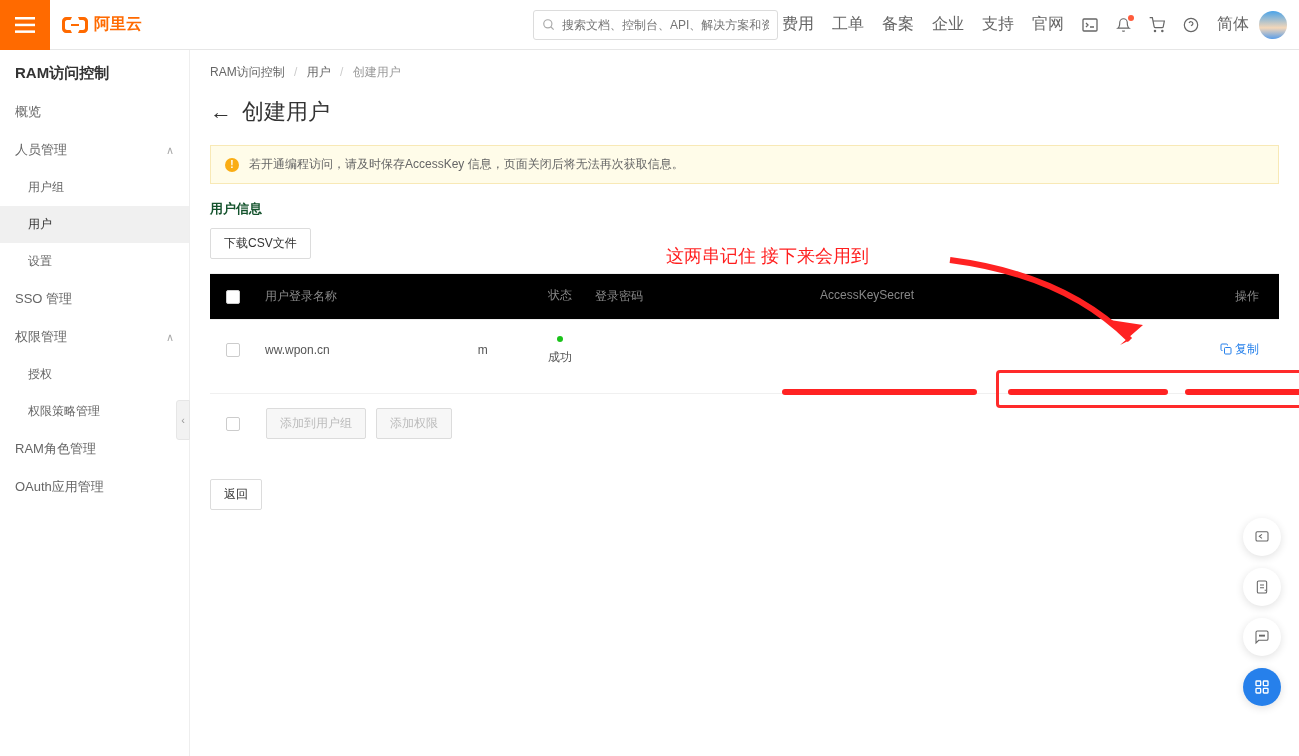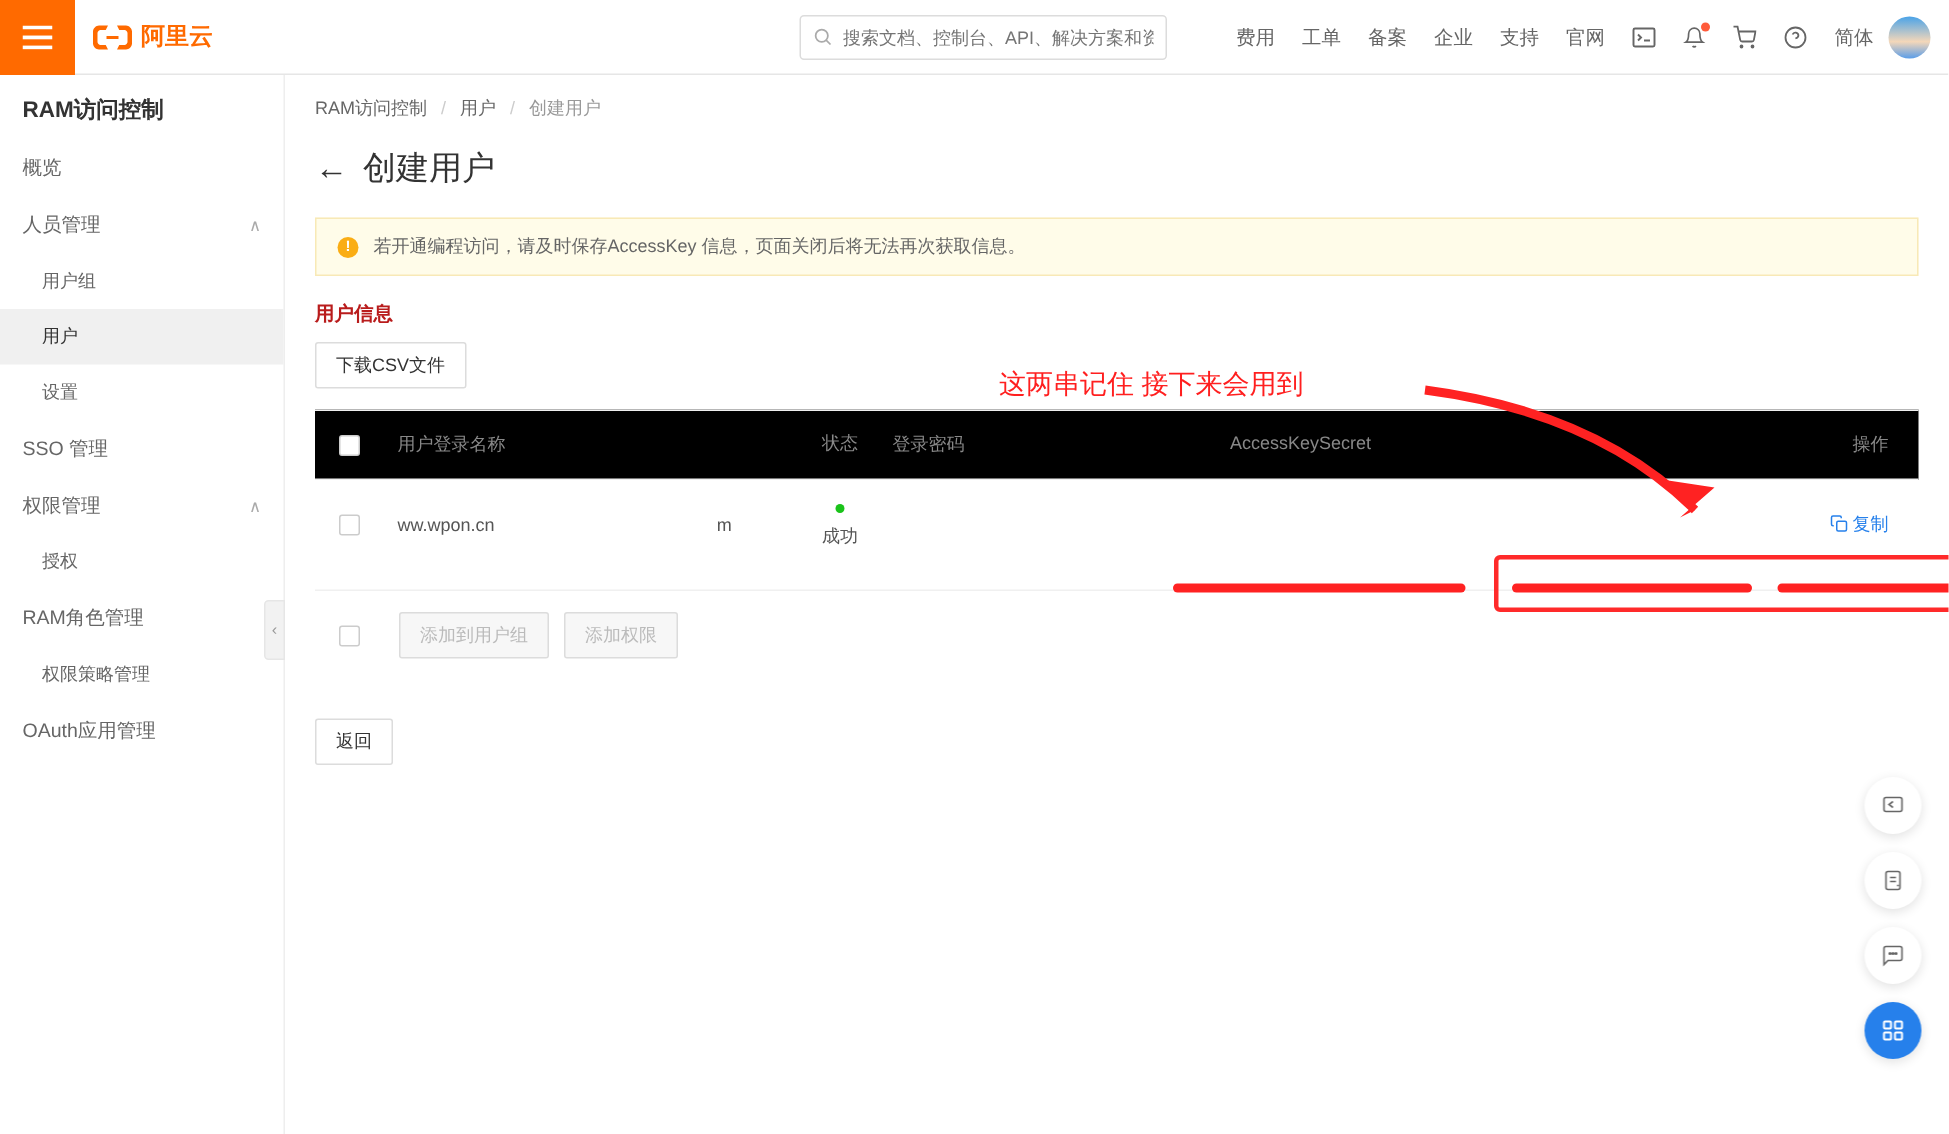--- a/index.html
+++ b/index.html
@@ -7,21 +7,21 @@
     
     
     .top-header { height: 50px; display: flex; align-items: center; border-bottom: 1px solid #e6e6e6; position: relative; }
     .hamburger-btn { width: 50px; height: 50px; background: #ff6a00; display: flex; align-items: center; justify-content: center; cursor: pointer; }
     .hamburger-btn svg { width: 20px; height: 16px; }
     .logo-wrap { display: flex; align-items: center; margin-left: 12px; color: #ff6a00; font-weight: bold; }
     .logo-wrap svg { margin-right: 6px; }
     .logo-text { font-size: 16px; font-weight: 600; }
     .search-box { position: absolute; left: 533px; width: 245px; height: 30px; border: 1px solid #dcdcdc; border-radius: 3px; display: flex; align-items: center; padding: 0 8px; color: #aaa; }
     .search-box input { flex: 1; border: none; outline: none; font-size: 12px; margin-left: 6px; color: #999; }
-    .top-nav { position: absolute; right: 50px; display: flex; align-items: center; gap: 18px; font-size: 13px; color: #666; }
+    .top-nav { position: absolute; right: 50px; display: flex; align-items: center; gap: 18px; font-size: 16px; color: #666; }
     .top-nav span { cursor: pointer; }
     .nav-icon { display: inline-flex; align-items: center; }
     .bell-wrap { position: relative; }
     .bell-dot { position: absolute; top: -2px; right: -3px; width: 6px; height: 6px; background: #ff5b3b; border-radius: 50%; }
     .avatar { width: 28px; height: 28px; border-radius: 50%; background: linear-gradient(180deg,#4aa3e8 0%,#f4d7b9 60%,#5a9de8 100%); position: absolute; right: 12px; }
     
     
     .sidebar { width: 190px; position: absolute; top: 50px; bottom: 0; left: 0; background: #fff; border-right: 1px solid #eee; }
     .sidebar-title { font-size: 15px; font-weight: 600; padding: 14px 15px 10px; color: #333; }
     .sidebar-item { display: flex; align-items: center; justify-content: space-between; padding: 10px 15px; font-size: 13px; color: #666; cursor: pointer; }
@@ -35,21 +35,21 @@
     .breadcrumb { font-size: 12px; color: #999; margin-bottom: 16px; }
     .breadcrumb a { color: #666; text-decoration: none; }
     .breadcrumb .sep { margin: 0 6px; color: #ccc; }
     .page-title-row { display: flex; align-items: center; margin-bottom: 18px; }
     .back-arrow { font-size: 22px; color: #333; margin-right: 10px; cursor: pointer; }
     .page-title { font-size: 22px; font-weight: 500; color: #333; }
     
     .alert-bar { background: #fffce9; border: 1px solid #f8e9b6; padding: 10px 14px; display: flex; align-items: center; font-size: 12px; color: #666; margin-bottom: 16px; }
     .alert-icon { width: 14px; height: 14px; background: #faad14; border-radius: 50%; display: inline-flex; align-items: center; justify-content: center; color: #fff; font-size: 10px; margin-right: 10px; font-weight: bold; }
     
-    .section-title { font-size: 13px; font-weight: 600; color: #b91c1c; margin-bottom: 10px; }
+    .section-title { font-size: 13px; font-weight: 600; color: #14532d; margin-bottom: 10px; }
     .btn { display: inline-block; padding: 6px 13px; border: 1px solid #dcdcdc; background: #fff; font-size: 12px; color: #333; cursor: pointer; border-radius: 2px; }
     .btn.disabled { color: #bbb; background: #f7f7f7; cursor: not-allowed; }
     
     .table { width: 100%; margin-top: 14px; }
     .table-head { display: flex; background: #000000; border-top: 1px solid #f0f0f0; border-bottom: 1px solid #f0f0f0; font-size: 12px; color: #888; }
     .th, .td { padding: 14px 10px; }
     .col-chk { width: 45px; display: flex; align-items: center; justify-content: center; }
     .col-name { width: 280px; }
     .col-status { width: 50px; text-align: center; line-height: 1.3; }
     .col-pwd { width: 225px; }
@@ -157,25 +157,25 @@
   <div class="sidebar-item">
       <span>SSO 管理</span>
     </div>
   <div class="sidebar-item">
       <span>权限管理</span>
       <span class="chev">∧</span>
     </div>
   <div class="sidebar-item sub">
       <span>授权</span>
     </div>
+  <div class="sidebar-item sub">
+      <span>权限策略管理</span>
+    </div>
   <div class="sidebar-item">
       <span>RAM角色管理</span>
-    </div>
-  <div class="sidebar-item sub">
-      <span>权限策略管理</span>
     </div>
   <div class="sidebar-item">
       <span>OAuth应用管理</span>
     </div>
   <div class="side-collapse">‹</div>
 </div>
 
 <div class="main">
   <div class="breadcrumb">
     <a href="#">RAM访问控制</a>

